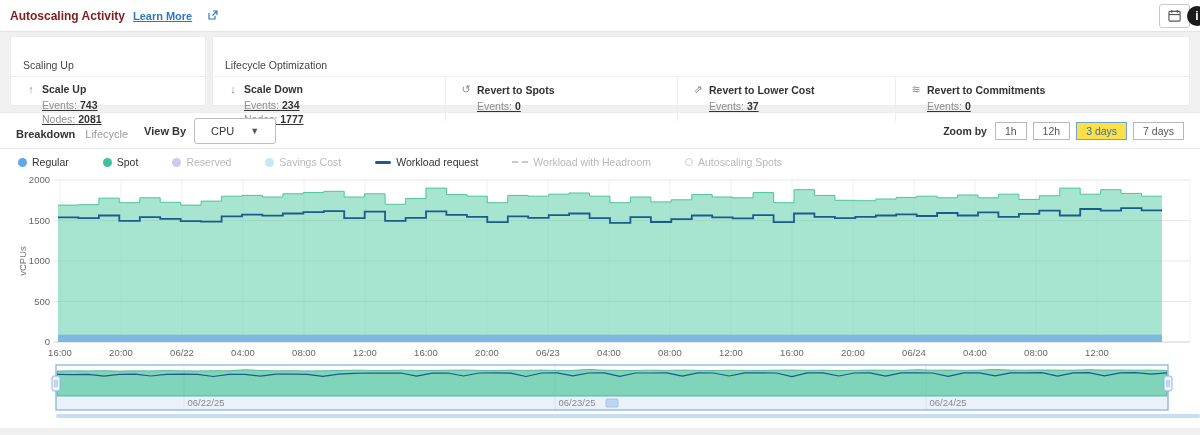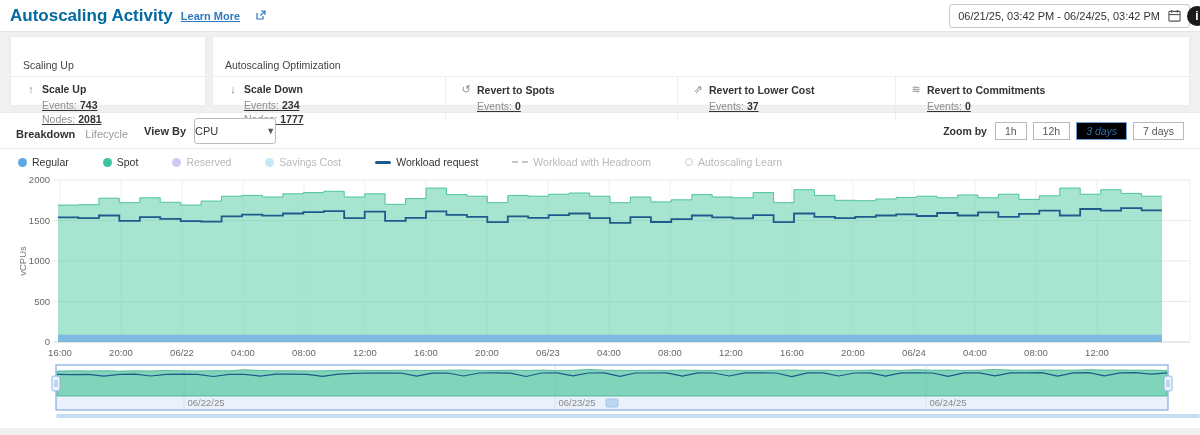--- a/index.html
+++ b/index.html
@@ -2,21 +2,21 @@
 <html><head>
 <meta charset="utf-8">
 <style>
   * { margin:0; padding:0; box-sizing:border-box; }
   html,body { width:1200px; height:435px; overflow:hidden; }
   body { font-family:"Liberation Sans", sans-serif; background:#f0f0f0; color:#333; font-size:11px; }
 
   
   .top-header { height:32px; background:#fff; border-bottom:1px solid #e4e4e4; display:flex; align-items:center; justify-content:space-between; padding:0 10px; position:relative; }
   .th-left { display:flex; align-items:center; gap:8px; }
-  .page-title { font-size:17px; font-weight:bold; color:#0369a1; }
+  .page-title { font-size:12px; font-weight:bold; color:#7f1d1d; }
   .learn-more { font-size:11px; color:#2f79c2; text-decoration:underline; font-weight:bold; display:flex; gap:16px; cursor:pointer; }
   .th-right { display:flex; align-items:center; gap:10px; }
   .date-range { height:24px; border:1px solid #c9c9c9; border-radius:3px; background:#fff; display:flex; align-items:center; gap:8px; padding:0 8px; font-size:11px; color:#333; cursor:pointer; }
   .info-circle { width:20px; height:20px; border-radius:50%; background:#1b1b1b; color:#fff; font-size:12px; font-weight:bold; display:flex; align-items:center; justify-content:center; position:absolute; right:-7px; top:6px; }
 
   
   .stats-row { display:flex; gap:6px; margin:4px 10px 0 10px; height:70px; }
   .stats-panel { background:#fff; border:1px solid #ececec; }
   .panel-scaling-up { width:196px; }
   .panel-continuous { flex:1; }
@@ -31,26 +31,26 @@
   .stat-line { color:#8f8f8f; font-size:10.5px; }
   .stat-line b { color:#333; }
 
   
   .main-panel { background:#fff; margin-top:6px; height:316px; border-top:1px solid #ececec; }
   .controls-row { height:36px; display:flex; align-items:center; padding:0 16px; border-bottom:1px solid #ebebeb; }
   .tabs { display:flex; gap:10px; align-items:center; margin-right:16px; }
   .tab { font-size:11px; color:#9a9a9a; cursor:pointer;margin-top:7px; }
   .tab.active { color:#333; font-weight:bold; }
   .viewby-label { font-size:11px; font-weight:bold; color:#333; margin-right:8px; }
-  .select-box { width:82px; height:26px; border:1px solid #bdbdbd; border-radius:3px; display:flex; align-items:center; justify-content:space-between; padding:0 0; font-size:11px; color:#333; cursor:pointer; background:#fff; }
+  .select-box { width:82px; height:26px; border:1px solid #bdbdbd; border-radius:3px; display:flex; align-items:center; justify-content:space-between; padding:0 16px; font-size:11px; color:#333; cursor:pointer; background:#fff; }
   .select-caret { color:#555; font-size:9px; }
   .controls-right { margin-left:auto; display:flex; align-items:center; gap:6px; }
   .zoomby-label { font-size:10.5px; font-weight:bold; color:#333; margin-right:2px; }
   .pill { height:18px; border:1px solid #b9b9b9; border-radius:0; background:#fff; font-size:10.5px; color:#555; padding:0 9px; display:flex; align-items:center; cursor:pointer; font-family:"Liberation Sans", sans-serif; }
-  .pill.active { background:#000000; border-color:#6ba3d8; color:#2f6fae;font-style:italic; }
+  .pill.active { background:#fde047; border-color:#6ba3d8; color:#2f6fae; }
 
   .legend-row { display:flex; align-items:center; gap:34px; padding:7px 16px 4px 18px; }
   .legend-item { display:flex; align-items:center; gap:5px; font-size:10.5px; color:#333; cursor:pointer; }
   .legend-item.inactive { color:#b9b9b9; }
   .lg-dot { width:9px; height:9px; border-radius:50%; display:inline-block; }
   .lg-line { width:16px; height:3px; border-radius:2px; display:inline-block; }
   .lg-dashed { width:16px; height:0; border-top:2px dashed #c4c9cd; display:inline-block; }
   .lg-ring { width:8px; height:8px; border-radius:50%; border:1.5px solid #c9ced2; display:inline-block; background:#fff; }
 
   .chart-wrap { height:192px; }
@@ -66,21 +66,20 @@
     <span class="learn-more">
       <span>Learn More</span>
       <svg width="10" height="10" viewBox="0 0 10 10">
         <path d="M1 3 v6 h6 v-3" fill="none" stroke="#2f79c2" stroke-width="1.2"></path>
         <path d="M5 1 h4 v4 M9 1 L4.5 5.5" fill="none" stroke="#2f79c2" stroke-width="1.2"></path>
       </svg>
     </span>
   </div>
   <div class="th-right">
     <div class="date-range">
-      <span>06/21/25, 03:42 PM - 06/24/25, 03:42 PM</span>
       <svg width="13" height="13" viewBox="0 0 14 14">
         <rect x="1" y="2.5" width="12" height="10.5" rx="1" fill="none" stroke="#555" stroke-width="1.2"></rect>
         <line x1="1" y1="6" x2="13" y2="6" stroke="#555" stroke-width="1.2"></line>
         <line x1="4" y1="1" x2="4" y2="4" stroke="#555" stroke-width="1.2"></line>
         <line x1="10" y1="1" x2="10" y2="4" stroke="#555" stroke-width="1.2"></line>
       </svg>
     </div>
   </div>
   <div class="info-circle">i</div>
 </div>
@@ -96,21 +95,21 @@
         </div>
         <div class="stat-lines">
           <div class="stat-line"><span>Events:</span> <b>743</b></div>
           <div class="stat-line"><span>Nodes:</span> <b>2081</b></div>
         </div>
       </div>
     </div>
   </div>
 
   <div class="stats-panel panel-continuous">
-    <div class="stats-panel-header">Autoscaling Optimization</div>
+    <div class="stats-panel-header">Lifecycle Optimization</div>
     <div class="stats-items">
       <div class="stat-item w1">
         <div class="stat-title">
           <span class="stat-icon">↓</span>
           <span>Scale Down</span>
         </div>
         <div class="stat-lines">
           <div class="stat-line"><span>Events:</span> <b>234</b></div>
           <div class="stat-line"><span>Nodes:</span> <b>1777</b></div>
         </div>
@@ -186,21 +185,21 @@
     <span class="legend-item">
         <span class="lg-marker lg-line" style="background: rgb(30, 90, 140);"></span>
         <span>Workload request</span>
       </span>
     <span class="legend-item inactive">
         <span class="lg-marker lg-dashed" style="border-top-color: rgb(196, 201, 205);"></span>
         <span>Workload with Headroom</span>
       </span>
     <span class="legend-item inactive">
         <span class="lg-marker lg-ring" style="border-color: rgb(201, 206, 210);"></span>
-        <span>Autoscaling Learn</span>
+        <span>Autoscaling Spots</span>
       </span>
   </div>
 
   <div class="chart-wrap" id="main-chart"><svg viewBox="0 0 1200 192" width="1200" height="192">
         <line x1="60" y1="8" x2="60" y2="170" stroke="#edf0f2" stroke-width="1"></line>
         <line x1="121" y1="8" x2="121" y2="170" stroke="#edf0f2" stroke-width="1"></line>
         <line x1="182" y1="8" x2="182" y2="170" stroke="#edf0f2" stroke-width="1"></line>
         <line x1="243" y1="8" x2="243" y2="170" stroke="#edf0f2" stroke-width="1"></line>
         <line x1="304" y1="8" x2="304" y2="170" stroke="#edf0f2" stroke-width="1"></line>
         <line x1="365" y1="8" x2="365" y2="170" stroke="#edf0f2" stroke-width="1"></line>

